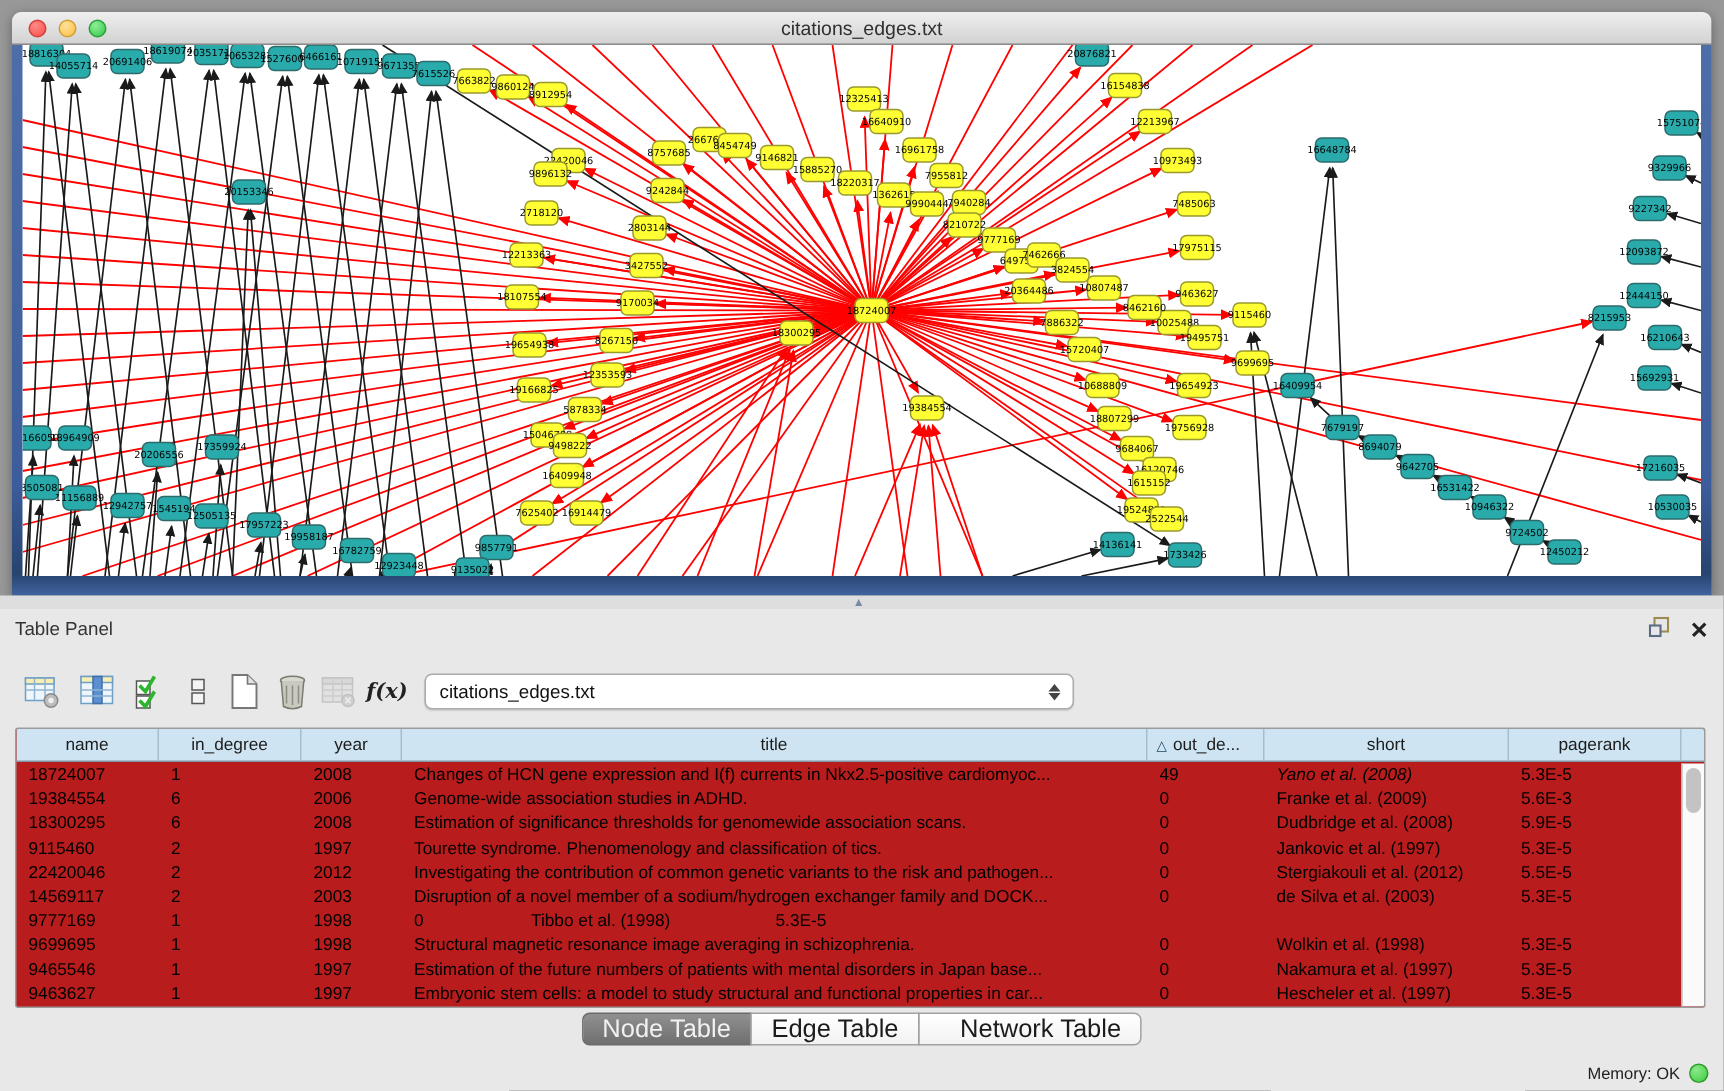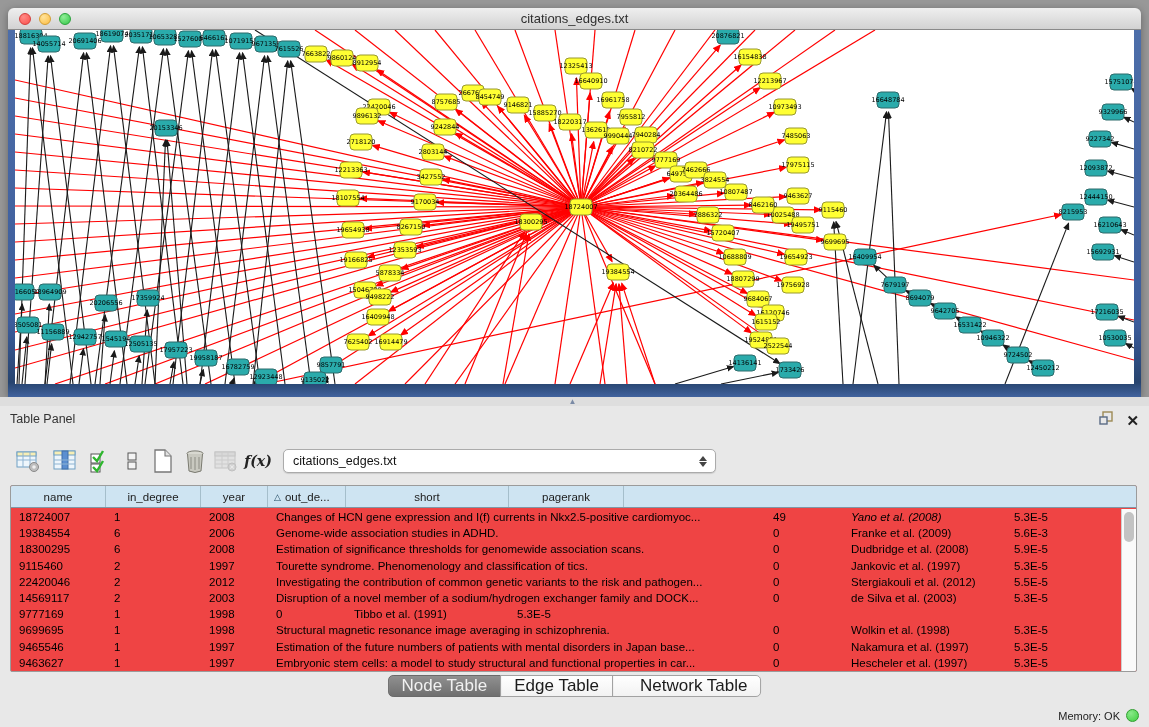--- a/index.html
+++ b/index.html
@@ -44,21 +44,21 @@
   .combo { position:absolute; left:283px; top:5px; width:433px; height:24px; background:#fff;
     border:1px solid #ababab; border-radius:5px; box-shadow:0 1px 1px rgba(0,0,0,.12);
     display:flex; align-items:center; cursor:pointer; }
   .combo-text { padding-left:9px; font-size:12.5px; color:#111; flex:1; }
   .combo-arrows { width:20px; display:flex; flex-direction:column; align-items:center; gap:1px; padding-right:4px; }
   .combo-arrows span { width:0; height:0; border-left:4px solid transparent; border-right:4px solid transparent; }
   .arr-up { border-bottom:5px solid #444; }
   .arr-dn { border-top:5px solid #444; }
 
   .tablebox { position:absolute; left:10px; top:79px; width:1127px; height:187px;
-    background:#ef4444; border:1px solid #9b9b9b; border-radius:2px; overflow:hidden; }
+    background:#b91c1c; border:1px solid #9b9b9b; border-radius:2px; overflow:hidden; }
   .thead { display:flex; height:22px; background:#cee4f2; border-bottom:1px solid #7f97a6; }
   .th { display:flex; align-items:center; justify-content:center; font-size:11.5px; color:#1c1c1c;
     border-right:1px solid #a5becb; overflow:hidden; white-space:nowrap; cursor:pointer; }
   .th.left { justify-content:flex-start; padding-left:6px; }
   .sort { margin-right:4px; font-size:9px; color:#1c455e; }
   .tbody { position:absolute; left:0; top:23px; right:15px; bottom:0; overflow:hidden; }
   .tr { display:flex; height:16.2px; align-items:center; cursor:default; }
   .td { font-size:11.5px; color:#000; padding-left:8px; white-space:nowrap; overflow:hidden; }
   .vscroll { position:absolute; right:0; top:23px; bottom:0; width:15px; background:#fafafa; border-left:1px solid #cfcfcf; }
   .vthumb { position:absolute; left:2px; top:3px; width:10px; height:30px; background:#c3c3c3; border-radius:6px; }
@@ -846,20 +846,23 @@
     <div class="thead">
         <div class="th" style="width: 95px;">
           <span>name</span>
         </div>
         <div class="th" style="width: 95px;">
           <span>in_degree</span>
         </div>
         <div class="th" style="width: 67px;">
           <span>year</span>
         </div>
+        <div class="th" style="width: 497px;">
+          <span>title</span>
+        </div>
         <div class="th left" style="width: 78px;">
           <span class="sort">△</span>
           <span>out_de...</span>
         </div>
         <div class="th" style="width: 163px;">
           <span>short</span>
         </div>
         <div class="th" style="width: 115px;">
           <span>pagerank</span>
         </div>
@@ -917,21 +920,21 @@
           <div class="td" style="width: 497px;">Disruption of a novel member of a sodium/hydrogen exchanger family and DOCK...</div>
           <div class="td" style="width: 78px;">0</div>
           <div class="td" style="width: 163px;">de Silva et al. (2003)</div>
           <div class="td" style="width: 115px;">5.3E-5</div>
         </div>
         <div class="tr">
           <div class="td" style="width: 95px;">9777169</div>
           <div class="td" style="width: 95px;">1</div>
           <div class="td" style="width: 67px;">1998</div>
           <div class="td" style="width: 78px;">0</div>
-          <div class="td" style="width: 163px;">Tibbo et al. (1991)</div>
+          <div class="td" style="width: 163px;">Tibbo et al. (1998)</div>
           <div class="td" style="width: 115px;">5.3E-5</div>
         </div>
         <div class="tr">
           <div class="td" style="width: 95px;">9699695</div>
           <div class="td" style="width: 95px;">1</div>
           <div class="td" style="width: 67px;">1998</div>
           <div class="td" style="width: 497px;">Structural magnetic resonance image averaging in schizophrenia.</div>
           <div class="td" style="width: 78px;">0</div>
           <div class="td" style="width: 163px;">Wolkin et al. (1998)</div>
           <div class="td" style="width: 115px;">5.3E-5</div>

